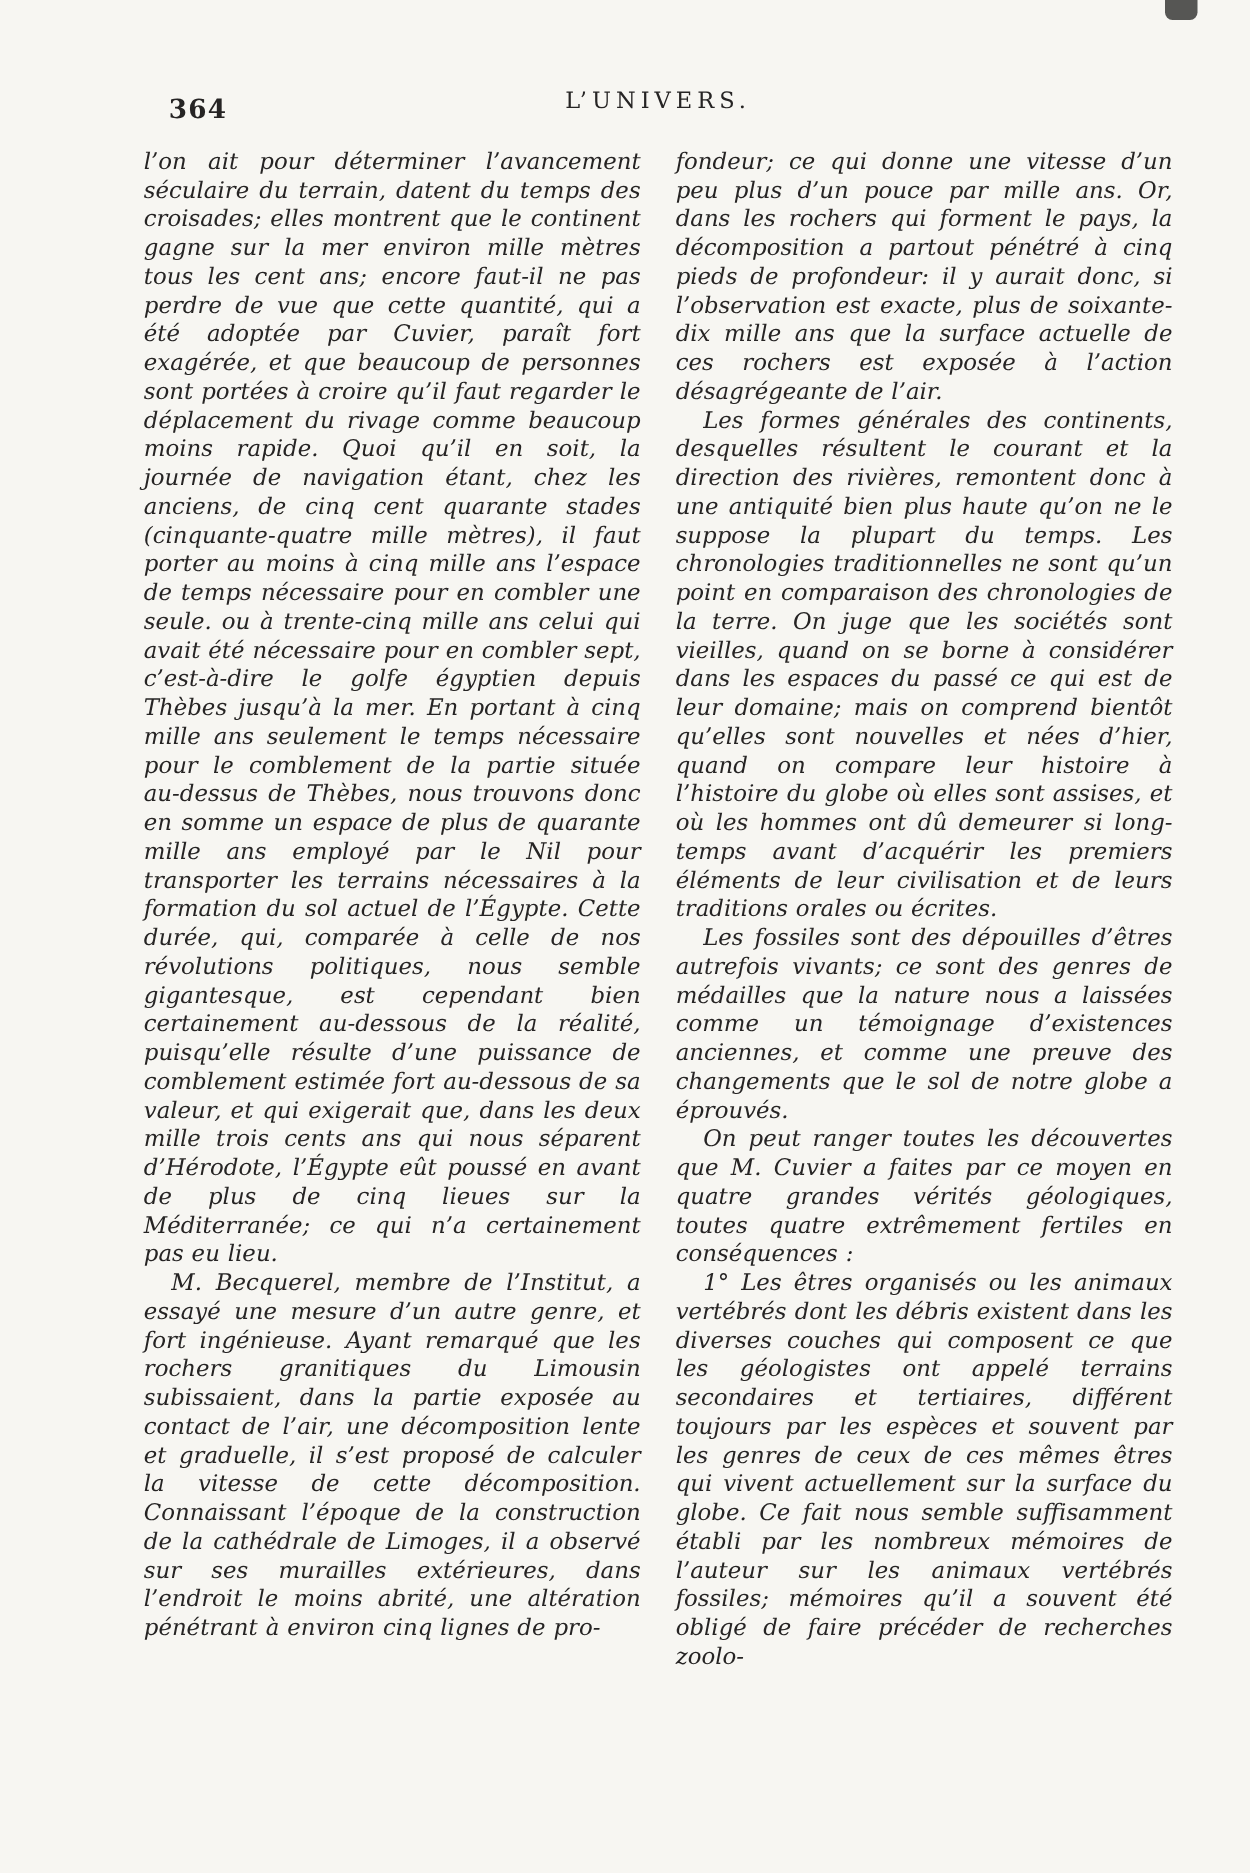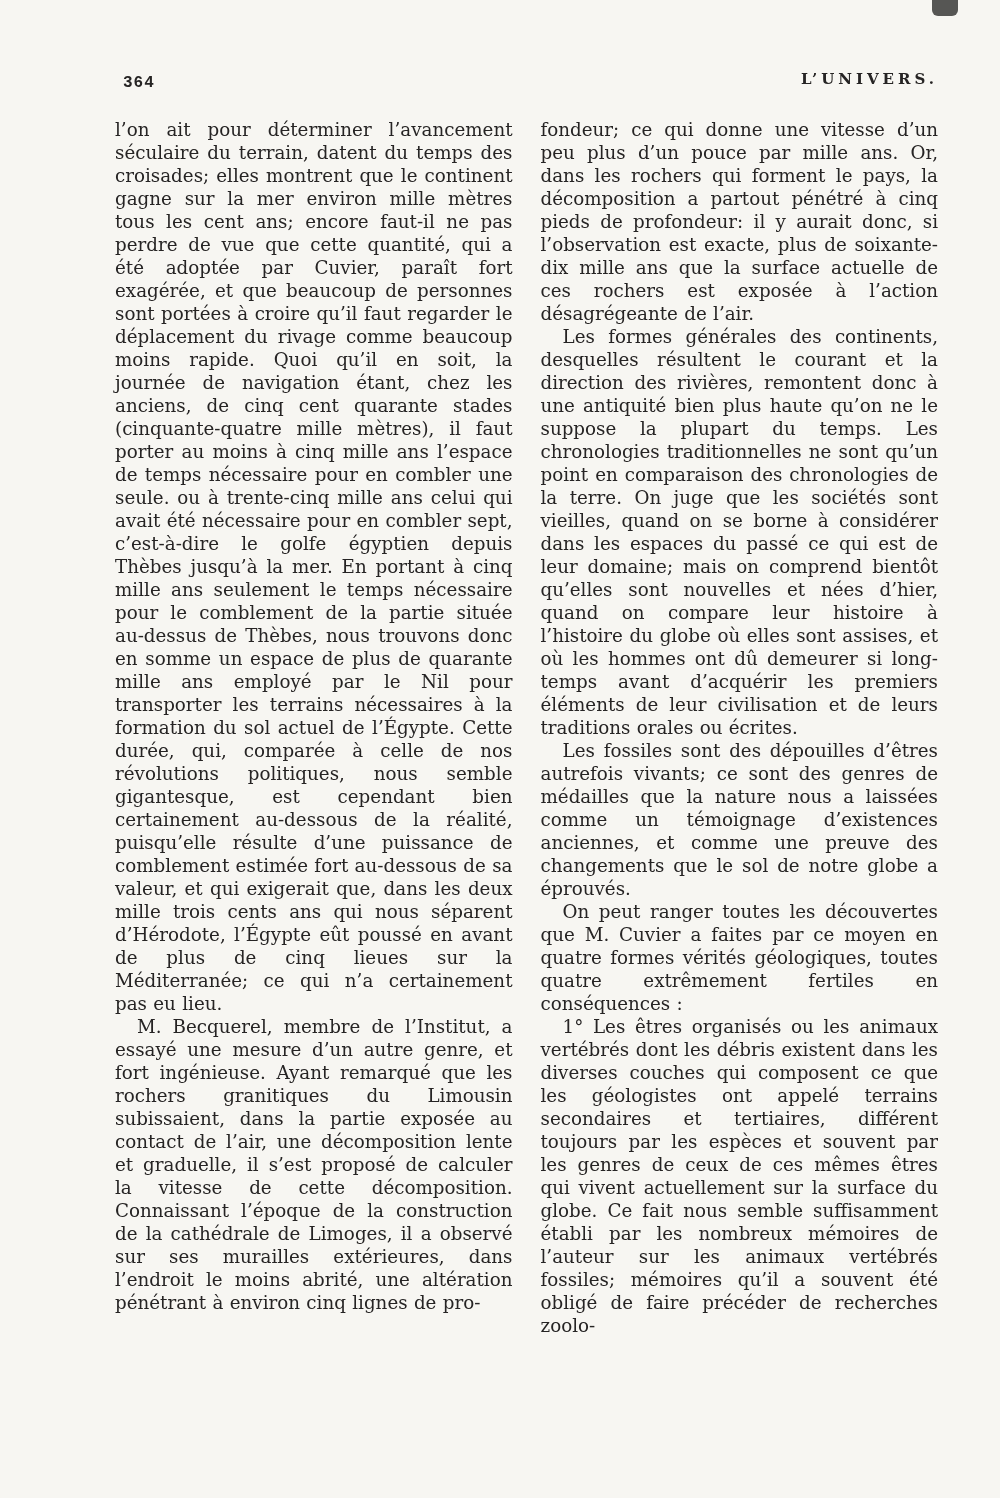--- a/index.html
+++ b/index.html
@@ -29,37 +29,37 @@
     border-radius: 0 0 6px 6px;
     opacity: 0.85;
   }
   .page-header {
     position: relative;
     height: 34px;
     margin-bottom: 14px;
   }
   .page-number {
     position: absolute;
-    left: 8px;
+    left: 20px;
     top: 4px;
-    font-size: 16px;
+    font-size: 21px;
     font-weight: 700;
     letter-spacing: 1px;
-    font-family: Liberation Mono, monospace;
   }
   .page-title {
     display: block;
-    text-align: right;
-    font-size: 15px;
-    font-weight: 700;
+    text-align: center;
+    font-size: 18px;
+    font-weight: 400;
     letter-spacing: 4px;
   }
   .columns {
     display: flex;
     gap: 28px;
+    font-style: italic;
   }
   .column {
     flex: 1 1 0;
     min-width: 0;
   }
   .para {
     margin: 0;
     font-size: 18.3px;
     line-height: 23px;
     text-align: justify;
@@ -84,17 +84,17 @@
 
   <div class="columns">
     <div class="column" id="left-column">
         <p class="para" lang="fr">l’on ait pour déterminer l’avancement séculaire du terrain, datent du temps des croisades; elles montrent que le continent gagne sur la mer environ mille mètres tous les cent ans; encore faut-il ne pas perdre de vue que cette quantité, qui a été adoptée par Cuvier, paraît fort exagérée, et que beaucoup de personnes sont portées à croire qu’il faut regarder le déplacement du rivage comme beaucoup moins rapide. Quoi qu’il en soit, la journée de navigation étant, chez les anciens, de cinq cent quarante stades (cinquante-quatre mille mètres), il faut porter au moins à cinq mille ans l’espace de temps nécessaire pour en combler une seule. ou à trente-cinq mille ans celui qui avait été nécessaire pour en combler sept, c’est-à-dire le golfe égyptien depuis Thèbes jusqu’à la mer. En portant à cinq mille ans seulement le temps nécessaire pour le comblement de la partie située au-dessus de Thèbes, nous trouvons donc en somme un espace de plus de quarante mille ans employé par le Nil pour transporter les terrains nécessaires à la formation du sol actuel de l’Égypte. Cette durée, qui, comparée à celle de nos révolutions politiques, nous semble gigantesque, est cependant bien certainement au-dessous de la réalité, puisqu’elle résulte d’une puissance de comblement estimée fort au-dessous de sa valeur, et qui exigerait que, dans les deux mille trois cents ans qui nous séparent d’Hérodote, l’Égypte eût poussé en avant de plus de cinq lieues sur la Méditerranée; ce qui n’a certainement pas eu lieu.</p>
         <p class="para indent" lang="fr">M. Becquerel, membre de l’Institut, a essayé une mesure d’un autre genre, et fort ingénieuse. Ayant remarqué que les rochers granitiques du Limousin subissaient, dans la partie exposée au contact de l’air, une décomposition lente et graduelle, il s’est proposé de calculer la vitesse de cette décomposition. Connaissant l’époque de la construction de la cathédrale de Limoges, il a observé sur ses murailles extérieures, dans l’endroit le moins abrité, une altération pénétrant à environ cinq lignes de pro-</p>
       </div>
     <div class="column" id="right-column">
         <p class="para" lang="fr">fondeur; ce qui donne une vitesse d’un peu plus d’un pouce par mille ans. Or, dans les rochers qui forment le pays, la décomposition a partout pénétré à cinq pieds de profondeur: il y aurait donc, si l’observation est exacte, plus de soixante-dix mille ans que la surface actuelle de ces rochers est exposée à l’action désagrégeante de l’air.</p>
         <p class="para indent" lang="fr">Les formes générales des continents, desquelles résultent le courant et la direction des rivières, remontent donc à une antiquité bien plus haute qu’on ne le suppose la plupart du temps. Les chronologies traditionnelles ne sont qu’un point en comparaison des chronologies de la terre. On juge que les sociétés sont vieilles, quand on se borne à considérer dans les espaces du passé ce qui est de leur domaine; mais on comprend bientôt qu’elles sont nouvelles et nées d’hier, quand on compare leur histoire à l’histoire du globe où elles sont assises, et où les hommes ont dû demeurer si long-temps avant d’acquérir les premiers éléments de leur civilisation et de leurs traditions orales ou écrites.</p>
         <p class="para indent" lang="fr">Les fossiles sont des dépouilles d’êtres autrefois vivants; ce sont des genres de médailles que la nature nous a laissées comme un témoignage d’existences anciennes, et comme une preuve des changements que le sol de notre globe a éprouvés.</p>
-        <p class="para indent" lang="fr">On peut ranger toutes les découvertes que M. Cuvier a faites par ce moyen en quatre formes vérités géologiques, toutes quatre extrêmement fertiles en conséquences :</p>
+        <p class="para indent" lang="fr">On peut ranger toutes les découvertes que M. Cuvier a faites par ce moyen en quatre grandes vérités géologiques, toutes quatre extrêmement fertiles en conséquences :</p>
         <p class="para indent" lang="fr">1° Les êtres organisés ou les animaux vertébrés dont les débris existent dans les diverses couches qui composent ce que les géologistes ont appelé terrains secondaires et tertiaires, différent toujours par les espèces et souvent par les genres de ceux de ces mêmes êtres qui vivent actuellement sur la surface du globe. Ce fait nous semble suffisamment établi par les nombreux mémoires de l’auteur sur les animaux vertébrés fossiles; mémoires qu’il a souvent été obligé de faire précéder de recherches zoolo-</p>
       </div>
   </div>
 </div>
 
 </body></html>

